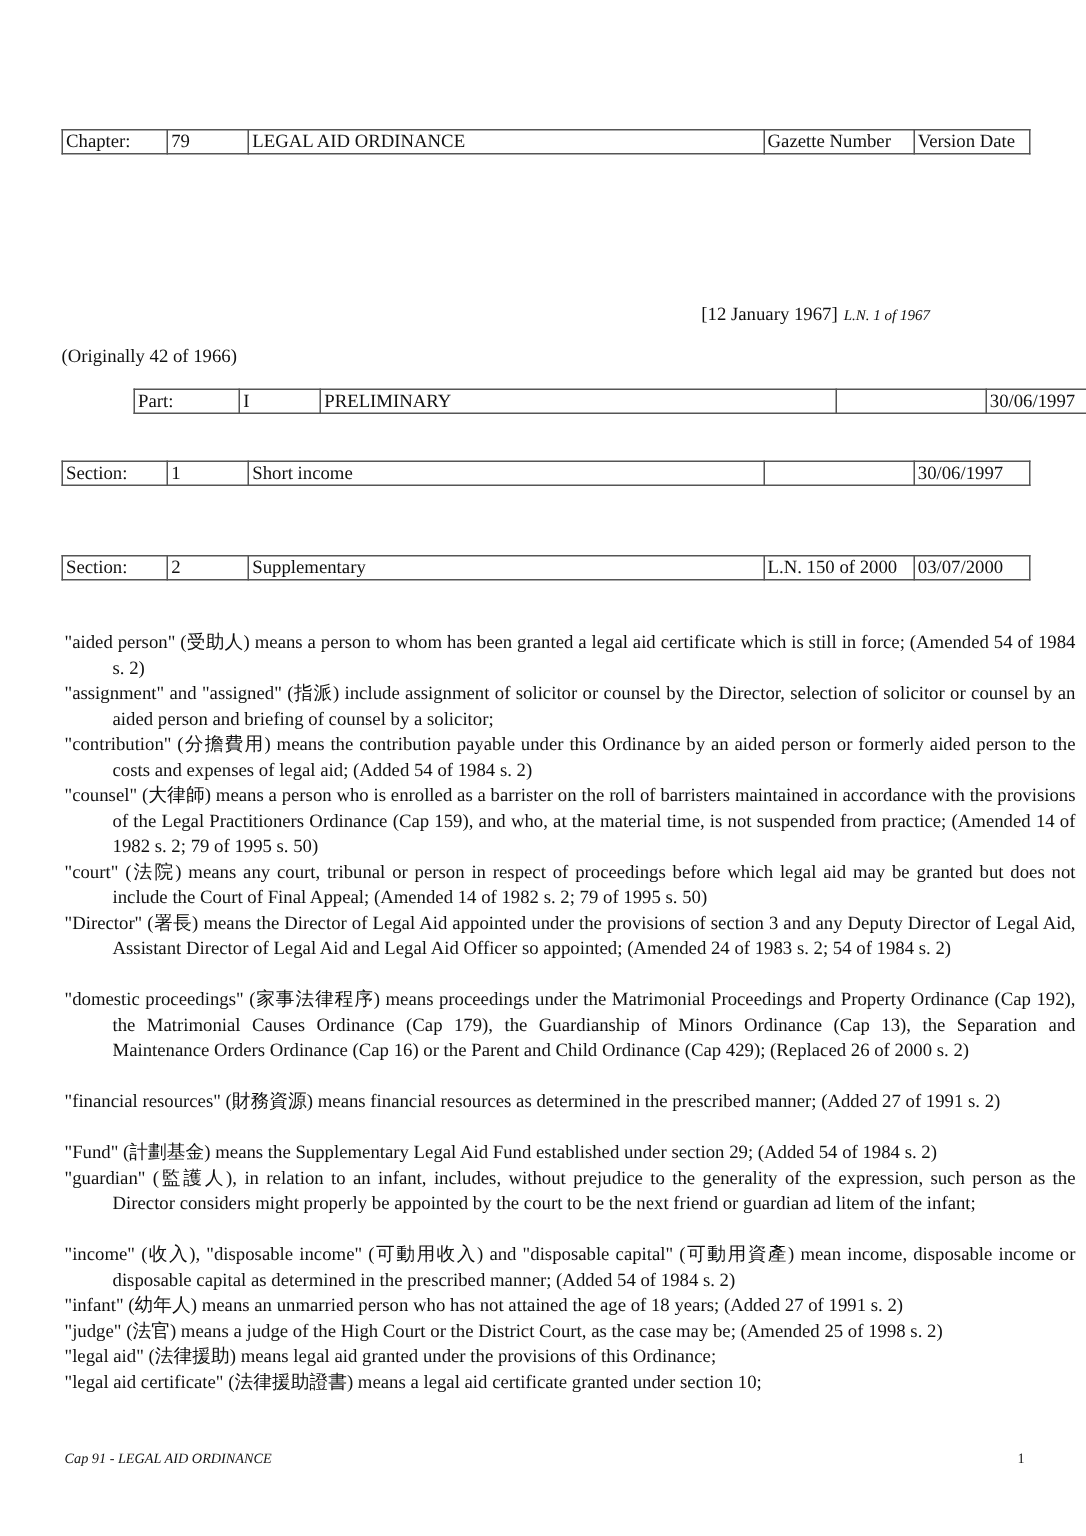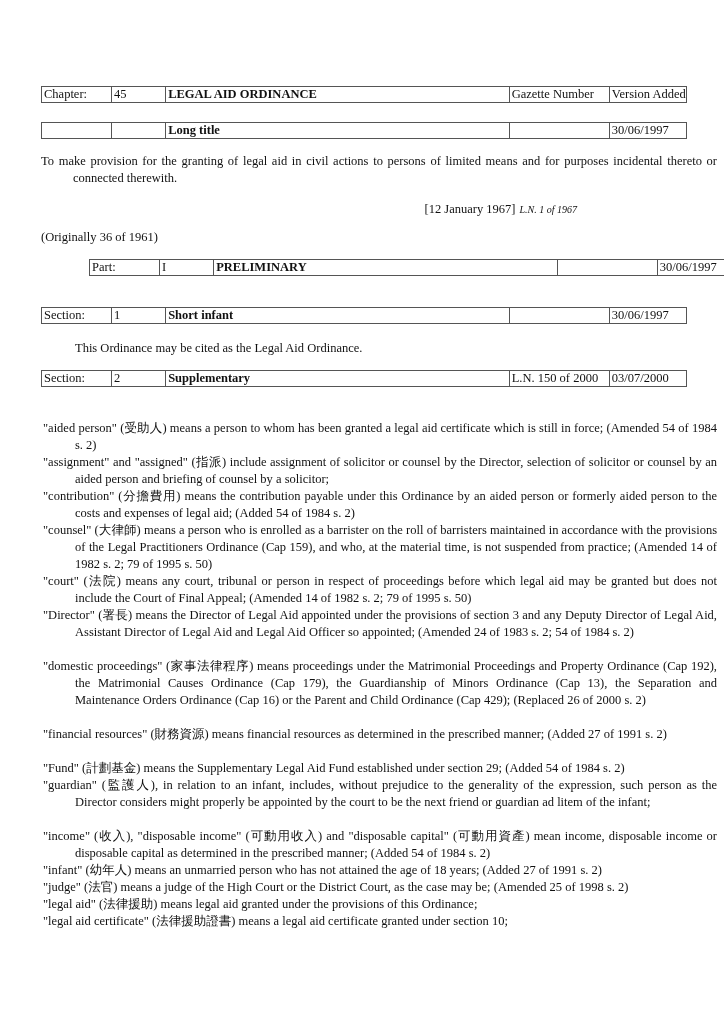--- a/index.html
+++ b/index.html
@@ -1,21 +1,21 @@
 <!DOCTYPE html>
 <html><head>
 <meta charset="utf-8">
 <style>
   html,body{margin:0;padding:0;background:#fff;}
   body{width:724px;height:1024px;position:relative;overflow:hidden;font-family:"Liberation Serif","DejaVu Serif",serif;color:#111;}
-  .page{position:absolute;left:0;top:0;width:619px;height:1024px;}
+  .page{position:absolute;left:0;top:0;width:619px;height:1024px;padding-left:43px;}
   table.hdr{position:absolute;left:41px;width:646px;border-collapse:collapse;table-layout:fixed;font-size:12.5px;}
   table.hdr td{border:1px solid #555;height:15px;padding:0 2px;line-height:15px;white-space:nowrap;overflow:hidden;}
   table.hdr col.c1{width:70px;} table.hdr col.c2{width:54px;} table.hdr col.c3{width:343px;} table.hdr col.c4{width:100px;} table.hdr col.c5{width:77px;}
-  .b{font-weight:bold;}
+  .b{font-weight:normal;}
   .para{position:absolute;font-size:12.5px;line-height:17px;}
   .hang{position:absolute;left:43px;width:642px;font-size:12.5px;line-height:17px;text-align:justify;padding-left:32px;text-indent:-32px;}
   .right{position:absolute;right:42px;font-size:12.5px;}
   .ln{font-style:italic;font-size:10px;margin-left:4px;}
   .footer{position:absolute;left:43px;top:968px;width:640px;font-size:9.5px;font-style:italic;}
   .footer .pg{position:absolute;right:0;top:0;font-style:normal;}
 </style>
 </head>
 <body>
 
@@ -25,54 +25,35 @@
     <colgroup>
         <col class="c1">
         <col class="c2">
         <col class="c3">
         <col class="c4">
         <col class="c5">
       </colgroup>
     <tbody>
         <tr>
       <td>Chapter:</td>
-      <td>45</td>
+      <td>79</td>
       <td class="b">LEGAL AID ORDINANCE</td>
       <td>Gazette Number</td>
-      <td>Version Added</td>
+      <td>Version Date</td>
     </tr>
   </tbody>
     </table>
 
-  <table class="hdr" style="top:122px;">
-    <colgroup>
-        <col class="c1">
-        <col class="c2">
-        <col class="c3">
-        <col class="c4">
-        <col class="c5">
-      </colgroup>
-    <tbody>
-        <tr>
-      <td></td>
-      <td></td>
-      <td class="b">Long title</td>
-      <td></td>
-      <td>30/06/1997</td>
-    </tr>
-  </tbody>
-    </table>
 
-  <div class="hang" style="top:153px;left:41px;width:644px;">To make provision for the granting of legal aid in civil actions to persons of limited means and for purposes incidental thereto or connected therewith.</div>
 
   <div class="right" style="top:202px;">
     <span>[12 January 1967]</span><span class="ln">L.N. 1 of 1967</span>
   </div>
 
-  <div class="para" style="left:41px;top:229px;">(Originally 36 of 1961)</div>
+  <div class="para" style="left:41px;top:229px;">(Originally 42 of 1966)</div>
 
   <table class="hdr" style="top:259px;margin-left:48px;">
     <colgroup>
         <col class="c1">
         <col class="c2">
         <col class="c3">
         <col class="c4">
         <col class="c5">
       </colgroup>
     <tbody>
@@ -91,28 +72,27 @@
         <col class="c1">
         <col class="c2">
         <col class="c3">
         <col class="c4">
         <col class="c5">
       </colgroup>
     <tbody>
         <tr>
       <td>Section:</td>
       <td>1</td>
-      <td class="b">Short infant</td>
+      <td class="b">Short income</td>
       <td></td>
       <td>30/06/1997</td>
     </tr>
   </tbody>
     </table>
 
-  <div class="para" style="left:75px;top:340px;">This Ordinance may be cited as the Legal Aid Ordinance.</div>
 
   <table class="hdr" style="top:370px;">
     <colgroup>
         <col class="c1">
         <col class="c2">
         <col class="c3">
         <col class="c4">
         <col class="c5">
       </colgroup>
     <tbody>
@@ -136,13 +116,17 @@
   <div class="hang" style="top:658px;">"domestic proceedings" (家事法律程序) means proceedings under the Matrimonial Proceedings and Property Ordinance (Cap 192), the Matrimonial Causes Ordinance (Cap 179), the Guardianship of Minors Ordinance (Cap 13), the Separation and Maintenance Orders Ordinance (Cap 16) or the Parent and Child Ordinance (Cap 429);  (Replaced 26 of 2000 s. 2)</div>
   <div class="hang" style="top:726px;">"financial resources" (財務資源) means financial resources as determined in the prescribed manner;  (Added 27 of 1991 s. 2)</div>
   <div class="hang" style="top:760px;">"Fund" (計劃基金) means the Supplementary Legal Aid Fund established under section 29;  (Added 54 of 1984 s. 2)</div>
   <div class="hang" style="top:777px;">"guardian" (監護人), in relation to an infant, includes, without prejudice to the generality of the expression, such person as the Director considers might properly be appointed by the court to be the next friend or guardian ad litem of the infant;</div>
   <div class="hang" style="top:828px;">"income" (收入), "disposable income" (可動用收入) and "disposable capital" (可動用資產) mean income, disposable income or disposable capital as determined in the prescribed manner;  (Added 54 of 1984 s. 2)</div>
   <div class="hang" style="top:862px;">"infant" (幼年人) means an unmarried person who has not attained the age of 18 years;  (Added 27 of 1991 s. 2)</div>
   <div class="hang" style="top:879px;">"judge" (法官) means a judge of the High Court or the District Court, as the case may be;  (Amended 25 of 1998 s. 2)</div>
   <div class="hang" style="top:896px;">"legal aid" (法律援助) means legal aid granted under the provisions of this Ordinance;</div>
   <div class="hang" style="top:913px;">"legal aid certificate" (法律援助證書) means a legal aid certificate granted under section 10;</div>
 
+  <div class="footer">
+    <span>Cap 91 - LEGAL AID ORDINANCE</span>
+    <span class="pg">1</span>
+  </div>
 </div>
 
 </body></html>

